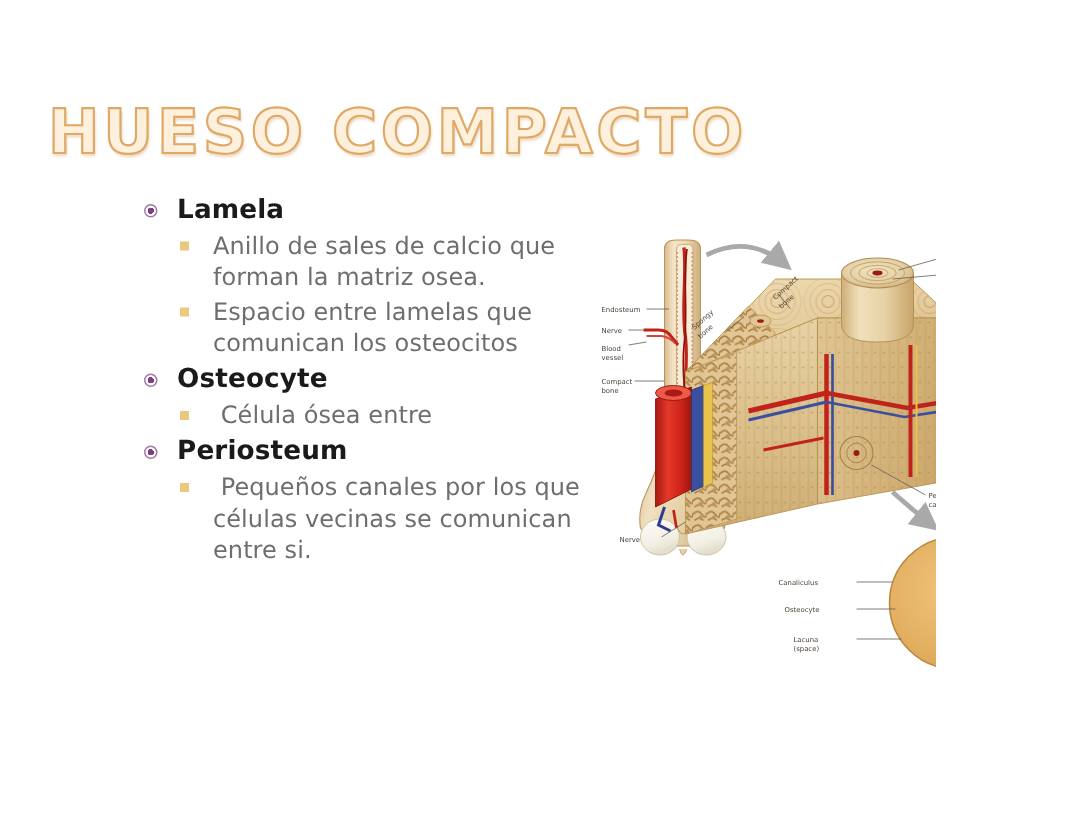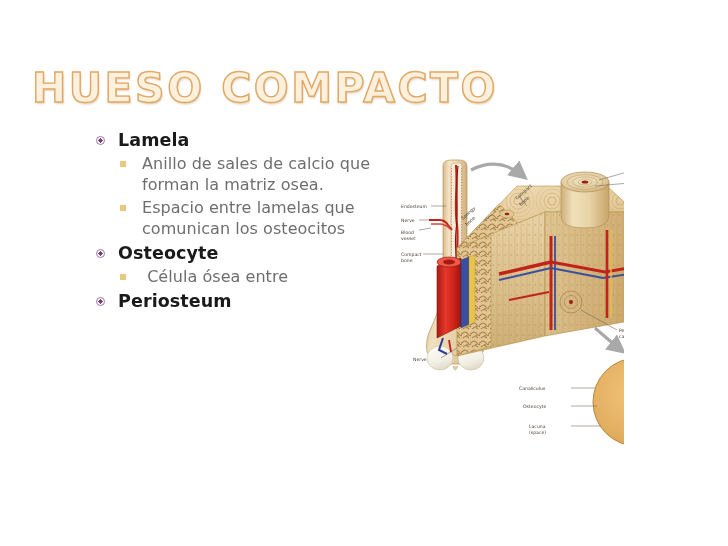--- a/index.html
+++ b/index.html
@@ -168,20 +168,23 @@
 
     <div class="l1">
       <span class="b1"></span><span>Osteocyte</span>
     </div>
     <div class="l2">
       <span class="b2"></span><span class="txt"> Célula ósea entre</span>
     </div>
 
     <div class="l1">
       <span class="b1"></span><span>Periosteum</span>
+    </div>
+    <div class="l2">
+      <span class="b2"></span><span class="txt"> Pequeños canales por los que células vecinas se comunican entre si.</span>
     </div>
 
   </div>
 
   <div class="figure">
     <svg width="307" height="304" viewBox="0 0 307 304" xmlns="http://www.w3.org/2000/svg">
       <defs>
         <linearGradient id="boneShaft" x1="0" y1="0" x2="1" y2="0">
           <stop offset="0%" stop-color="#d8bb8c"></stop>
           <stop offset="25%" stop-color="#f3e4c8"></stop>

